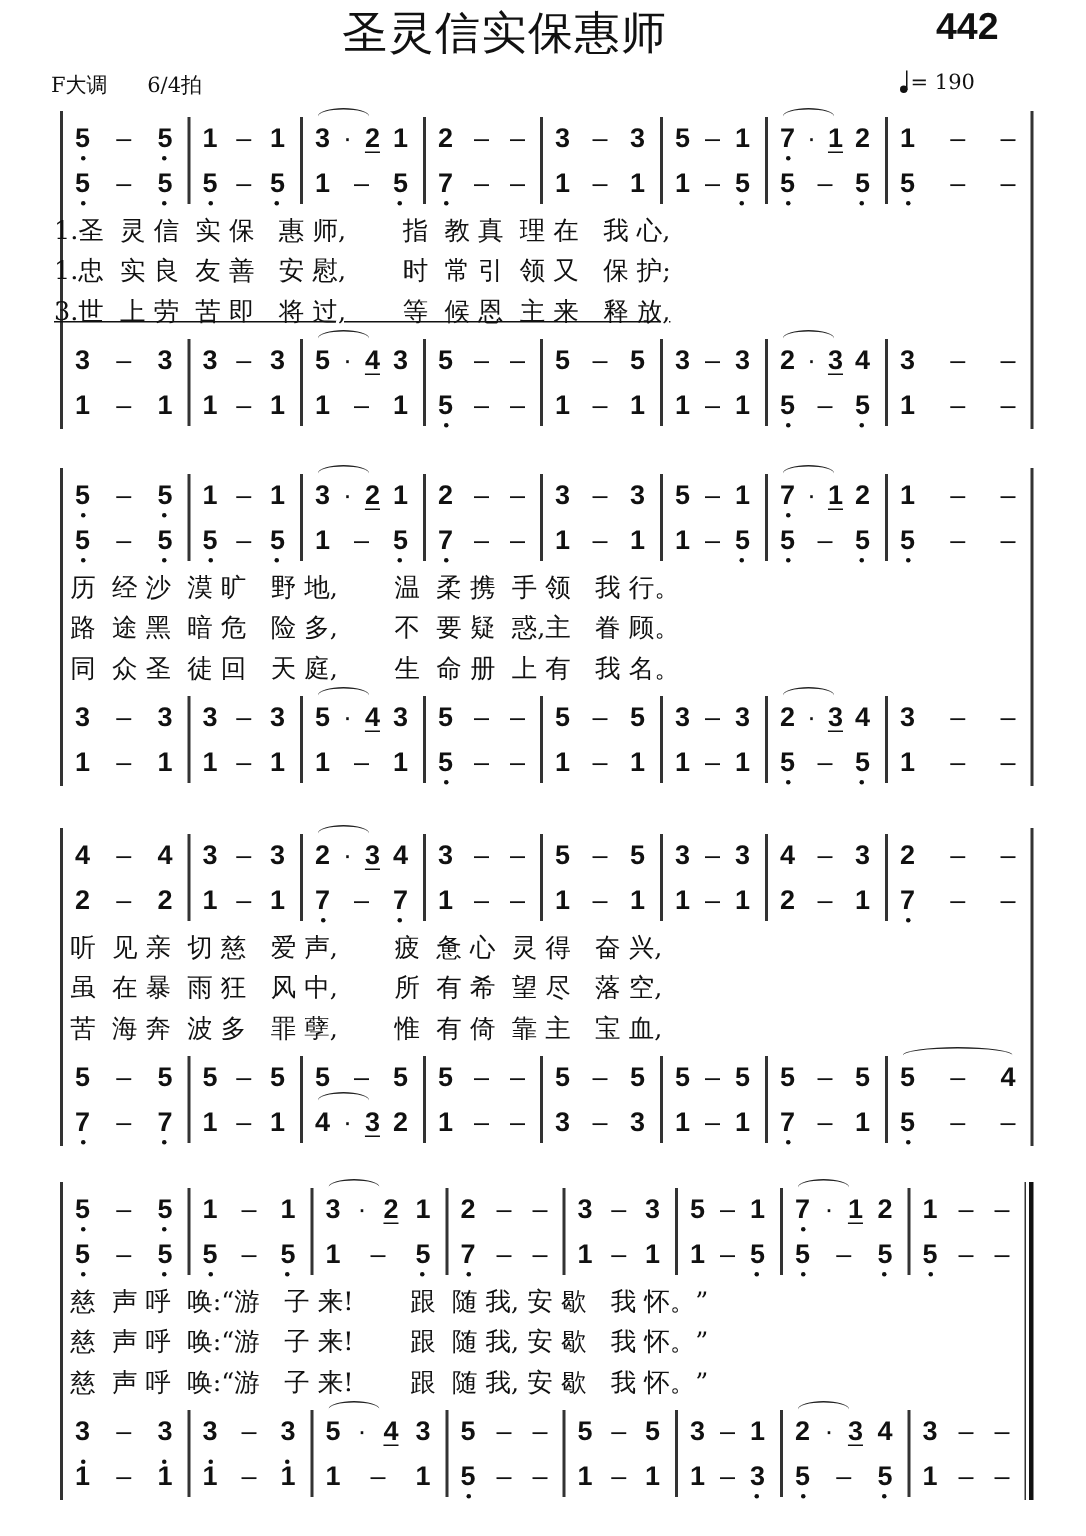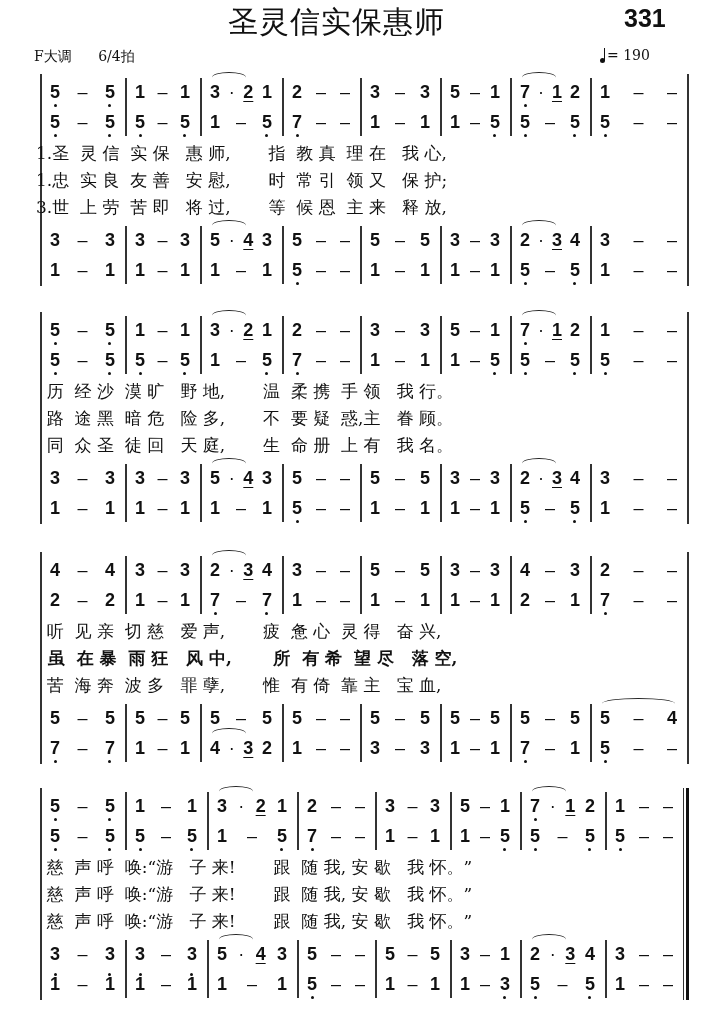--- a/index.html
+++ b/index.html
@@ -24,21 +24,21 @@
   .dash { font-weight:normal; }
   .slur { position:absolute; height:10px; border-top:1.5px solid #222; border-radius:50% 50% 0 0; }
   .lyr { position:absolute; font-family:"DejaVu Serif", serif; font-size:17px; white-space:pre; letter-spacing:0; }
 </style>
 </head>
 <body>
 
 <div class="title">
   <span class="t">圣灵信实保惠师</span>
 </div>
-<div class="hymn-no">331</div>
+<div class="hymn-no">442</div>
 <div class="meta">
   <span>F大调</span>
   <span>6/4拍</span>
 </div>
 <div class="tempo">
   <span class="note"></span><span>= 190</span>
 </div>
 
 <div id="score">
     <div class="system" style="top: 78px;">
@@ -221,21 +221,21 @@
       <div class="bar" style="left: 687px; top: -4px; height: 212px;"></div>
       <div class="bar" style="left: 125px; top: 148px; height: 58px;"></div>
       <div class="bar" style="left: 200px; top: 148px; height: 58px;"></div>
       <div class="bar" style="left: 282px; top: 148px; height: 58px;"></div>
       <div class="bar" style="left: 360px; top: 148px; height: 58px;"></div>
       <div class="bar" style="left: 440px; top: 148px; height: 58px;"></div>
       <div class="bar" style="left: 510px; top: 148px; height: 58px;"></div>
       <div class="bar" style="left: 590px; top: 148px; height: 58px;"></div>
       <div class="lyr" style="left: 36px; top: 64px;">1.圣  灵 信  实 保   惠 师,       指  教 真  理 在   我 心,</div>
       <div class="lyr" style="left: 36px; top: 91px;">1.忠  实 良  友 善   安 慰,       时  常 引  领 又   保 护;</div>
-      <div class="lyr" style="left: 36px; top: 118px;">3.世  上 劳  苦 即   将 过,       等  候 恩  主 来   释 放,</div>
+      <div class="lyr" style="left: 36px; top: 118px; text-decoration: underline;">3.世  上 劳  苦 即   将 过,       等  候 恩  主 来   释 放,</div>
     </div>
     <div class="system" style="top: 316px;">
       <div class="meas" style="left: 50px; width: 65px; top: 0px;">
         <span class="n low">5</span>
         <span class="dash">–</span>
         <span class="n low">5</span>
       </div>
       <div class="meas" style="left: 135px; width: 55px; top: 0px;">
         <span class="n">1</span>
         <span class="dash">–</span>
@@ -595,21 +595,21 @@
       <div class="bar" style="left: 590px; top: 0px; height: 58px;"></div>
       <div class="bar" style="left: 687px; top: -4px; height: 212px;"></div>
       <div class="bar" style="left: 125px; top: 148px; height: 58px;"></div>
       <div class="bar" style="left: 200px; top: 148px; height: 58px;"></div>
       <div class="bar" style="left: 282px; top: 148px; height: 58px;"></div>
       <div class="bar" style="left: 360px; top: 148px; height: 58px;"></div>
       <div class="bar" style="left: 440px; top: 148px; height: 58px;"></div>
       <div class="bar" style="left: 510px; top: 148px; height: 58px;"></div>
       <div class="bar" style="left: 590px; top: 148px; height: 58px;"></div>
       <div class="lyr" style="left: 36px; top: 64px;">  听  见 亲  切 慈   爱 声,       疲  惫 心  灵 得   奋 兴,</div>
-      <div class="lyr" style="left: 36px; top: 91px; font-weight: bold;">  虽  在 暴  雨 狂   风 中,       所  有 希  望 尽   落 空,</div>
+      <div class="lyr" style="left: 36px; top: 91px;">  虽  在 暴  雨 狂   风 中,       所  有 希  望 尽   落 空,</div>
       <div class="lyr" style="left: 36px; top: 118px;">  苦  海 奔  波 多   罪 孽,       惟  有 倚  靠 主   宝 血,</div>
     </div>
     <div class="system" style="top: 792px;">
       <div class="meas" style="left: 50px; width: 65px; top: 0px;">
         <span class="n low">5</span>
         <span class="dash">–</span>
         <span class="n low">5</span>
       </div>
       <div class="meas" style="left: 135px; width: 62px; top: 0px;">
         <span class="n">1</span>

